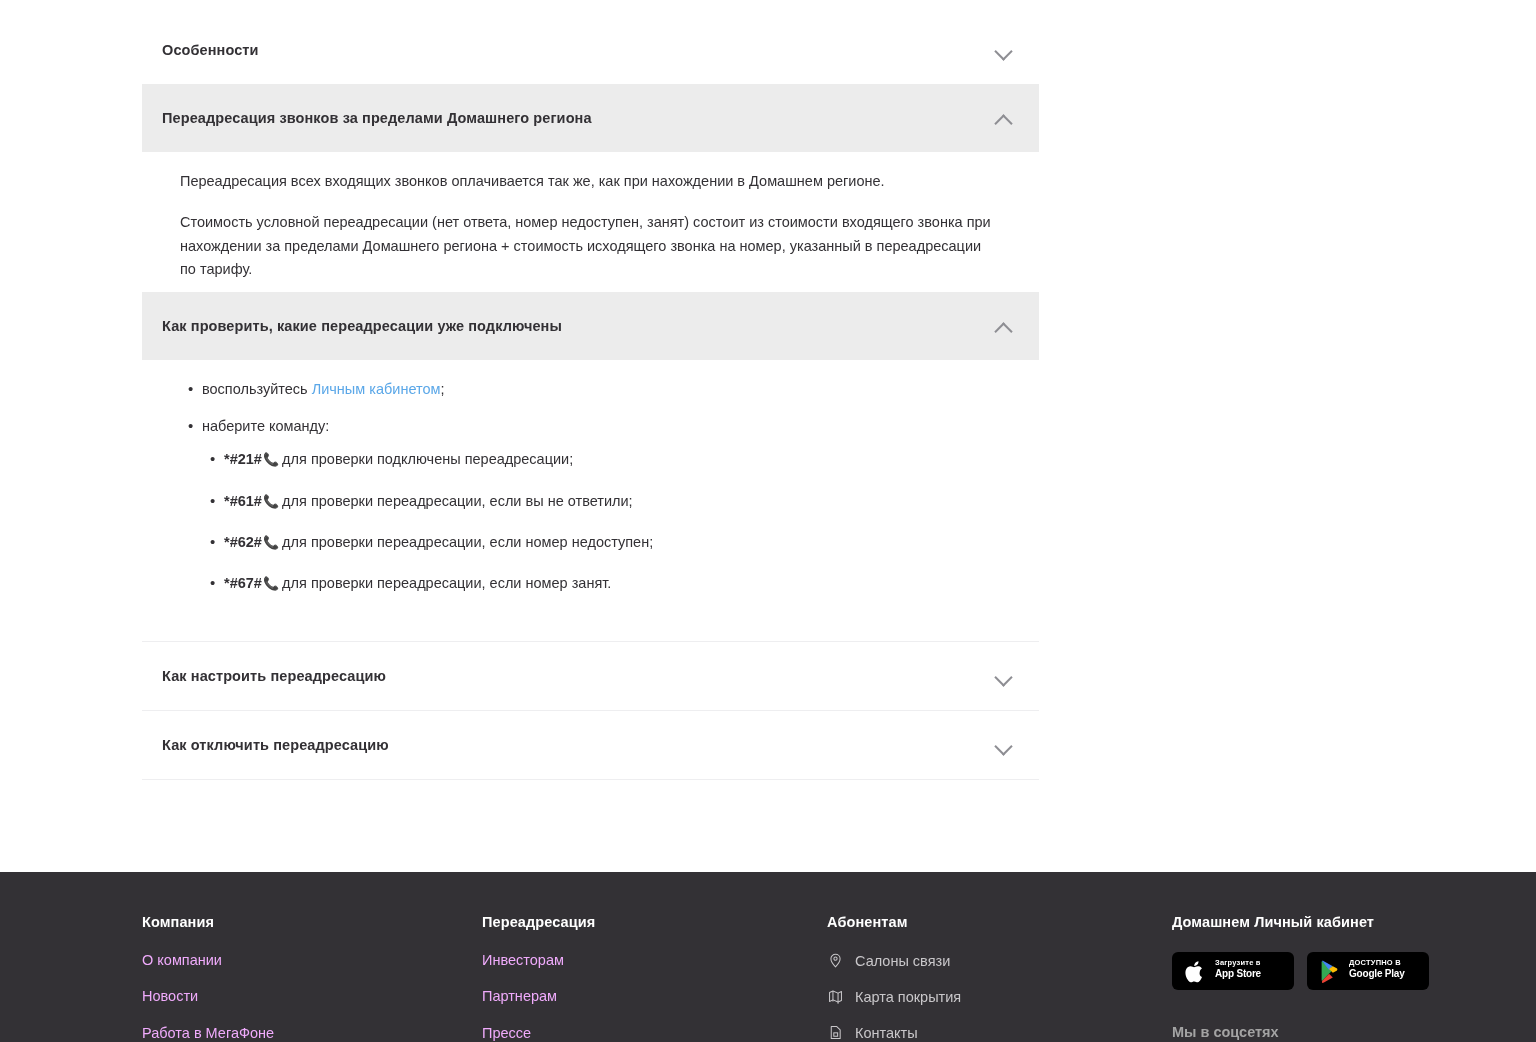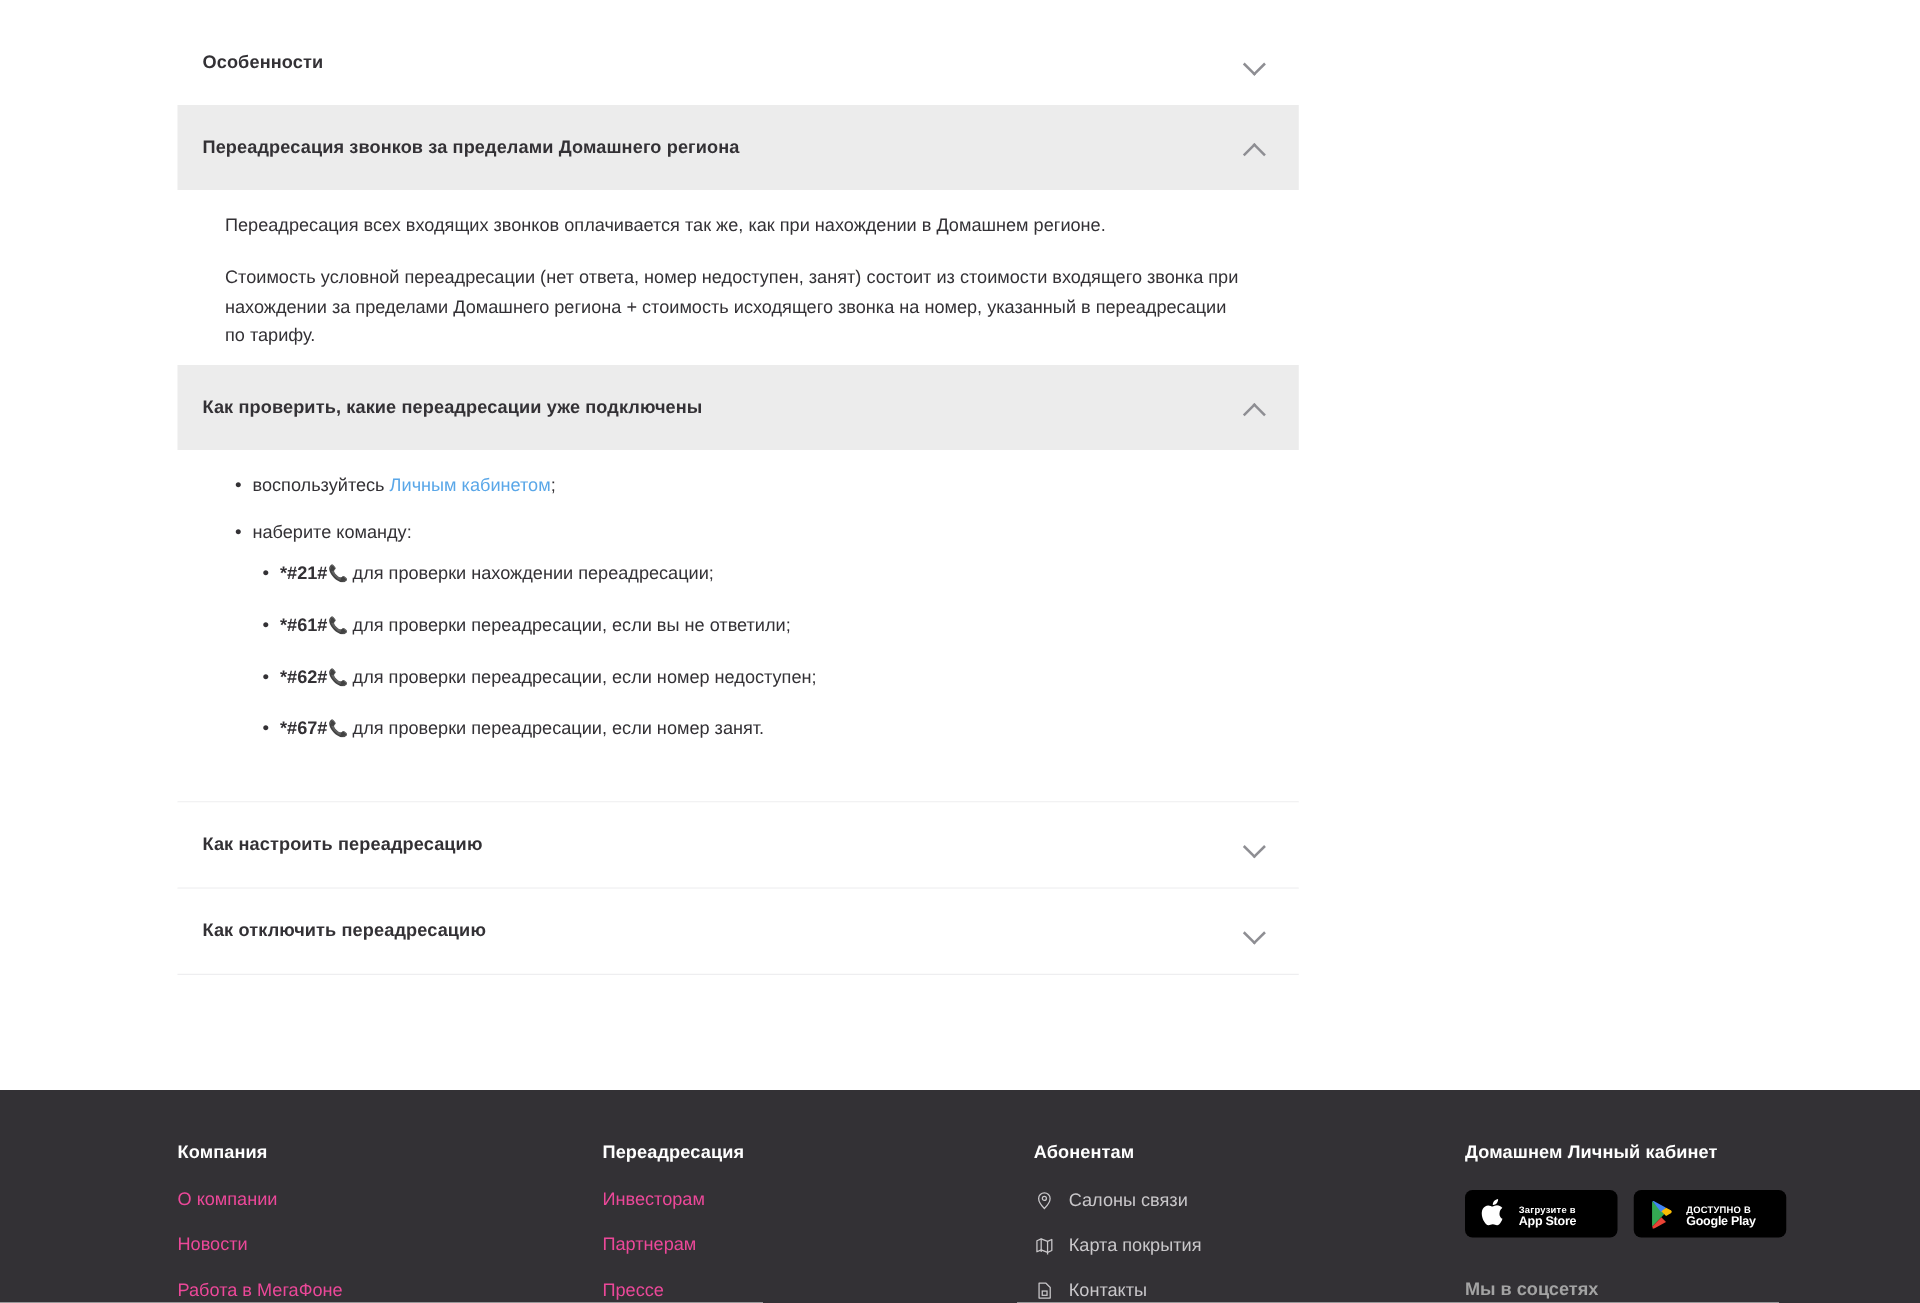--- a/index.html
+++ b/index.html
@@ -147,21 +147,21 @@
   .fhead {
     font-size: 14.5px;
     font-weight: 700;
     color: #ffffff;
     margin-bottom: 22px;
     letter-spacing: .1px;
   }
   .flink {
     display: block;
     font-size: 14.5px;
-    color: #ec4899;
+    color: #f0abfc;
     text-decoration: none;
     margin-bottom: 19px;
     line-height: 1.2;
   }
   .flink:last-child { margin-bottom: 0; }
 
   .flink-ico {
     display: flex;
     align-items: center;
     gap: 11px;
@@ -169,21 +169,21 @@
     color: #c9c7ca;
     text-decoration: none;
     margin-bottom: 19px;
   }
   .flink-ico svg { flex: 0 0 17px; }
 
   
   .badges { display: flex; gap: 13px; margin-top: 4px; }
   .badge {
     display: flex;
-    align-items: flex-end;
+    align-items: flex-start;
     gap: 9px;
     background: #000000;
     border-radius: 6px;
     padding: 7px 14px 7px 12px;
     height: 38px;
     text-decoration: none;
     min-width: 122px;
   }
   .badge .b-txt { line-height: 1; color: #fff; }
   .badge .b-small {
@@ -252,21 +252,21 @@
       </div>
       <div class="acc-body">
         <ul class="l1">
           <li>
             <span>воспользуйтесь </span><a class="link" href="#">Личным кабинетом</a><span>;</span>
           </li>
           <li>
             <span>наберите команду:</span>
             <ul class="l2">
               <li>
-                <span class="code">*#21#</span><span class="phone-glyph">📞</span><span>для проверки нахождении переадресации;</span>
+                <span class="code">*#21#</span><span class="phone-glyph">📞</span><span>для проверки подключены переадресации;</span>
               </li>
               <li>
                 <span class="code">*#61#</span><span class="phone-glyph">📞</span><span>для проверки переадресации, если вы не ответили;</span>
               </li>
               <li>
                 <span class="code">*#62#</span><span class="phone-glyph">📞</span><span>для проверки переадресации, если номер недоступен;</span>
               </li>
               <li>
                 <span class="code">*#67#</span><span class="phone-glyph">📞</span><span>для проверки переадресации, если номер занят.</span>
               </li>

